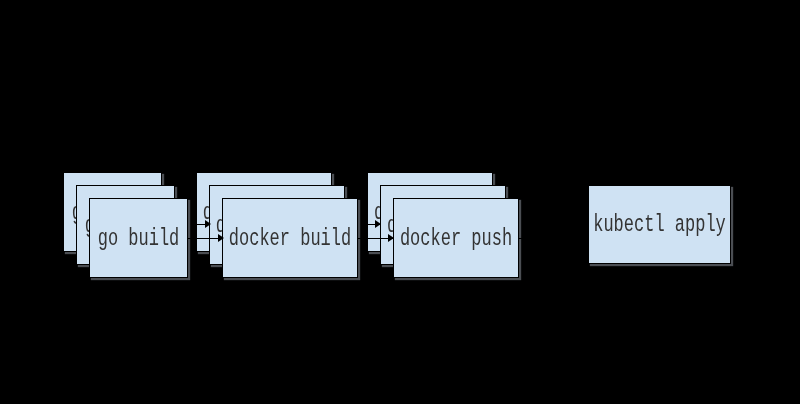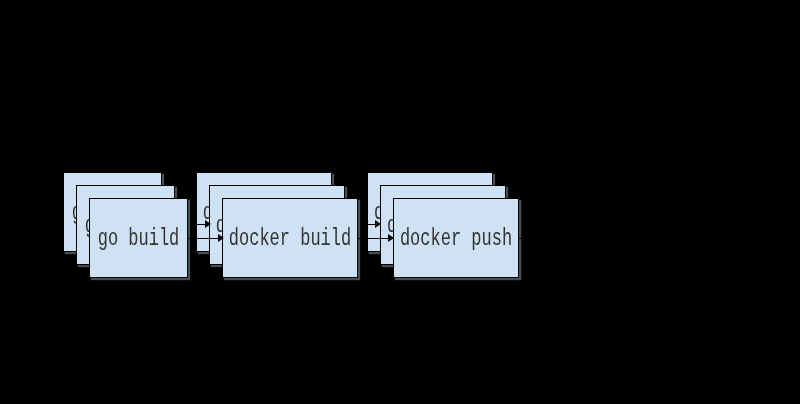--- a/index.html
+++ b/index.html
@@ -82,20 +82,23 @@
   <div class="box layer-back" style="left:367px;top:172px;width:126px;">
     <span class="lbl">docker push</span>
   </div>
   <div class="box layer-mid" style="left:380px;top:185px;width:126px;">
     <span class="lbl">docker push</span>
   </div>
   <div class="box layer-front" style="left:393px;top:198px;width:126px;">
     <span class="lbl">docker push</span>
   </div>
 
+  <div class="box single" style="left:588px;top:185px;width:143px;height:79px;">
+    <span class="lbl">kubectl apply</span>
+  </div>
 
   <div class="arrow z-back" style="left:162px;top:211px;width:34px;"></div>
   <div class="arrow z-mid" style="left:175px;top:224px;width:35px;"></div>
   <div class="arrow z-front" style="left:188px;top:238px;width:35px;"></div>
 
   <div class="arrow z-back" style="left:332px;top:211px;width:35px;"></div>
   <div class="arrow z-mid" style="left:345px;top:224px;width:35px;"></div>
   <div class="arrow z-front" style="left:358px;top:238px;width:35px;"></div>
 
   <div class="arrow z-mid" style="left:506px;top:224px;width:82px;"></div>

